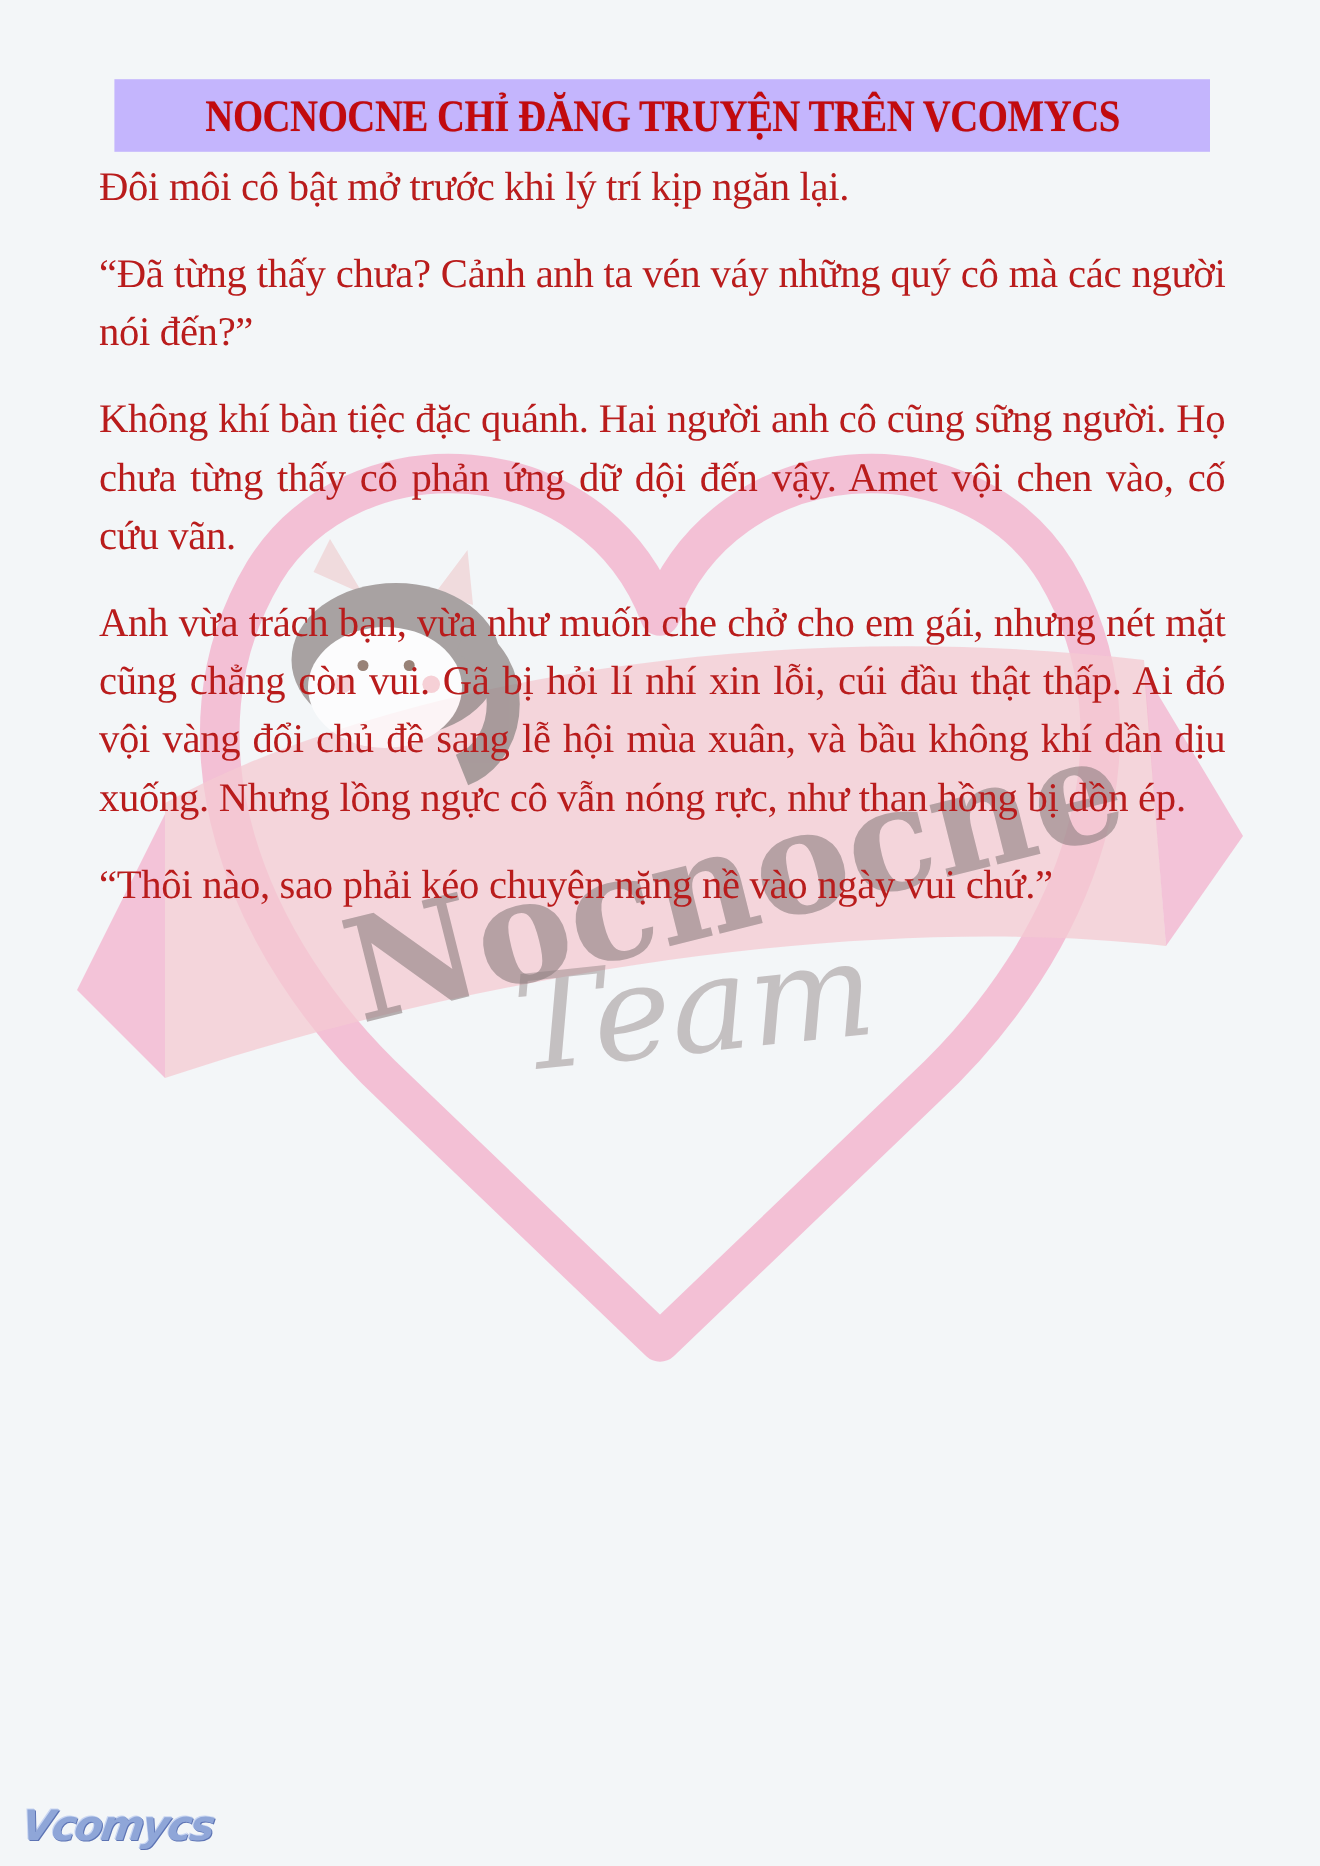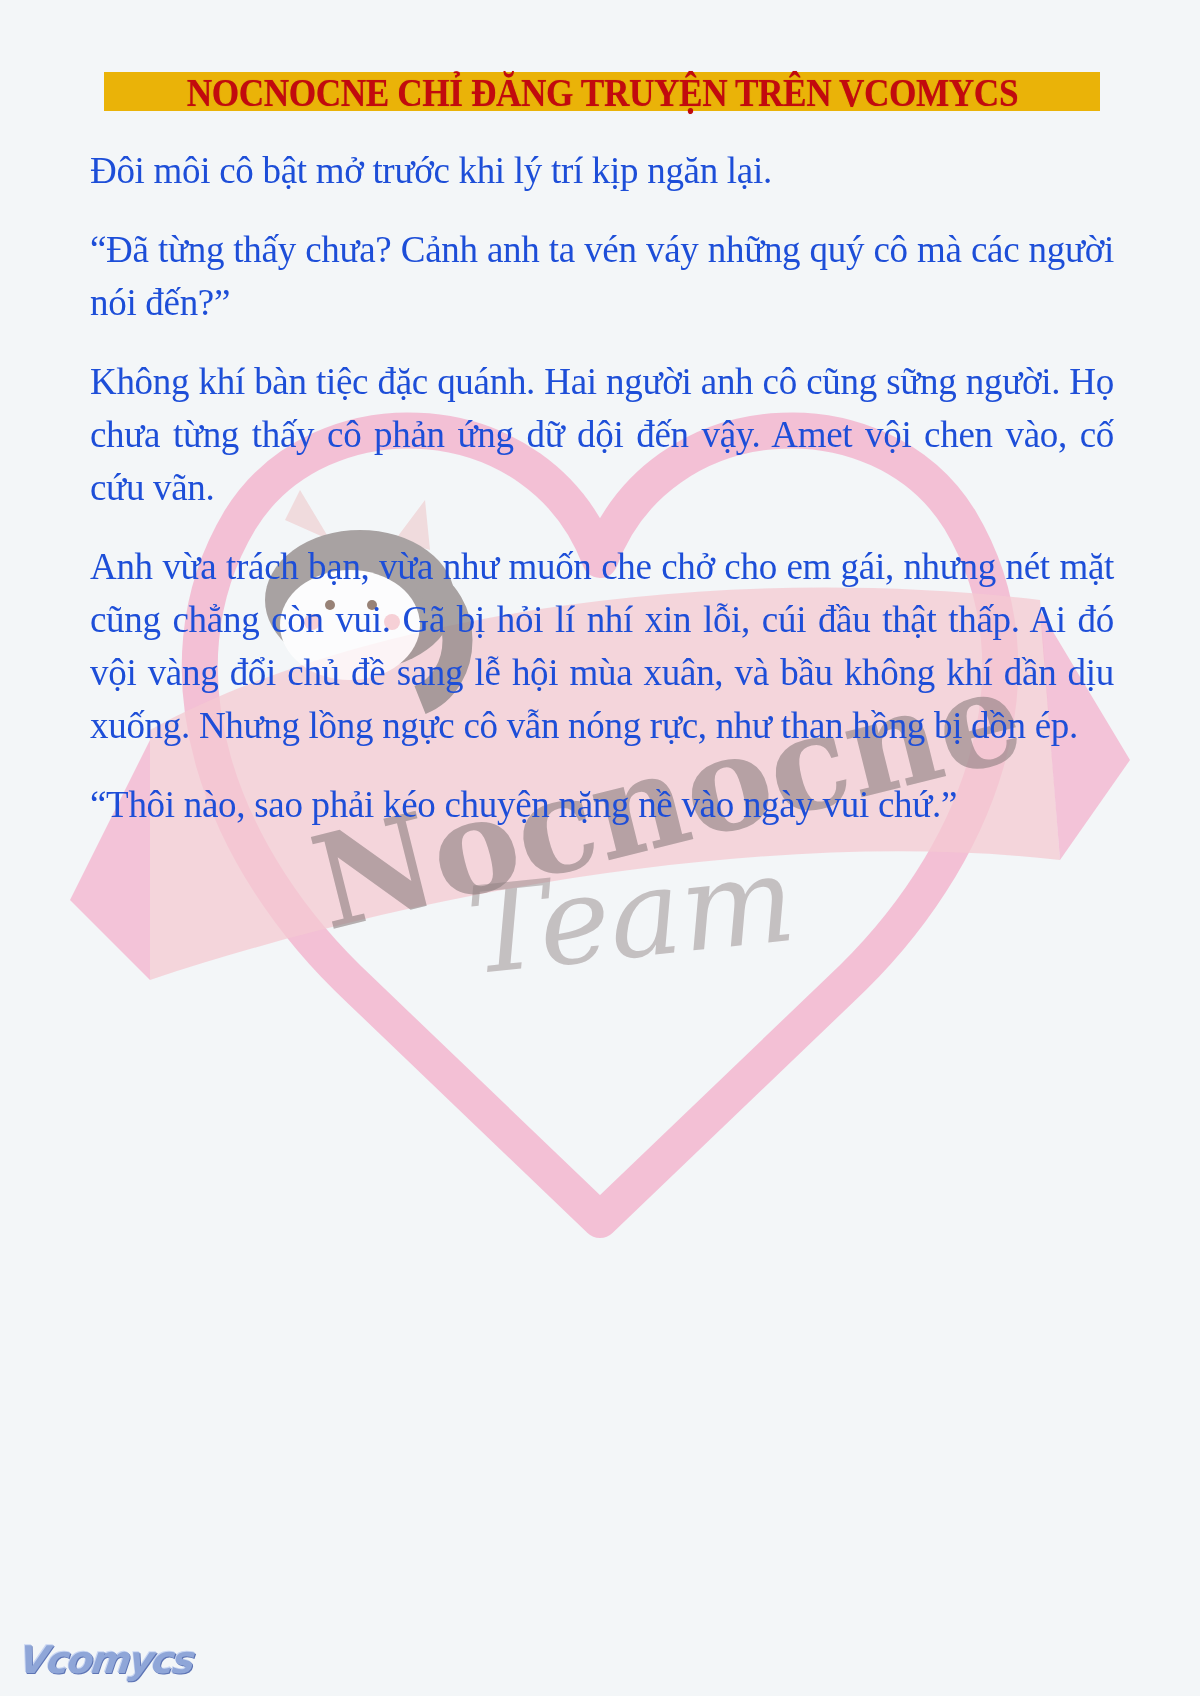--- a/index.html
+++ b/index.html
@@ -21,22 +21,22 @@
       width: 1200px;
       height: 1696px;
       pointer-events: none;
       z-index: 0;
     }
     .title-band {
       position: absolute;
       left: 104px;
       top: 72px;
       width: 996px;
-      height: 39px;
-      background: #eab308;
+      height: 66px;
+      background: #c4b5fd;
       z-index: 2;
       display: flex;
       align-items: center;
       justify-content: center;
     }
     .title-text {
       font-family: "Liberation Serif", "DejaVu Serif", serif;
       font-weight: bold;
       font-size: 41px;
       color: #c20a0e;
@@ -44,21 +44,21 @@
       transform: scaleX(0.86);
       white-space: nowrap;
       text-shadow: 0 0 1px rgba(120,0,0,0.4);
     }
     .content {
       position: absolute;
       left: 90px;
       top: 144px;
       width: 1024px;
       z-index: 2;
-      color: #1d4ed8;
+      color: #b91c1c;
       font-size: 37px;
       line-height: 53px;
     }
     .para {
       margin: 0 0 26px 0;
       text-align: justify;
       letter-spacing: -0.3px;
     }
     .logo {
       position: absolute;

